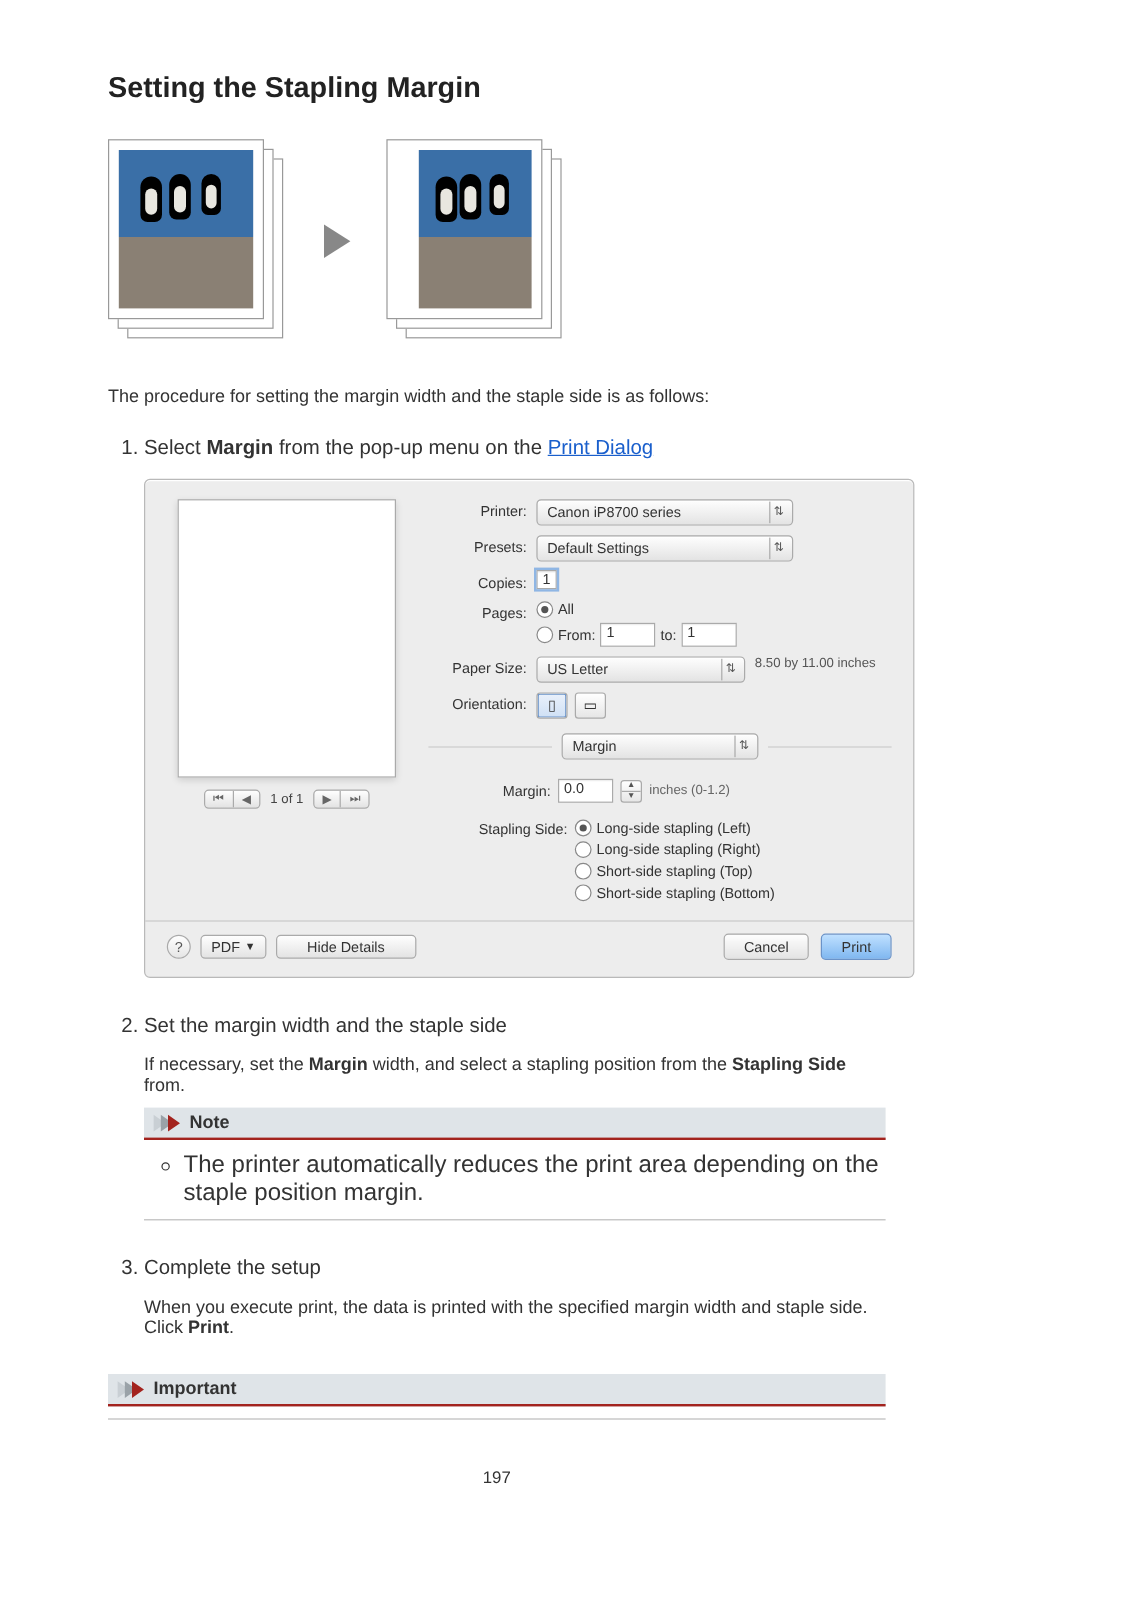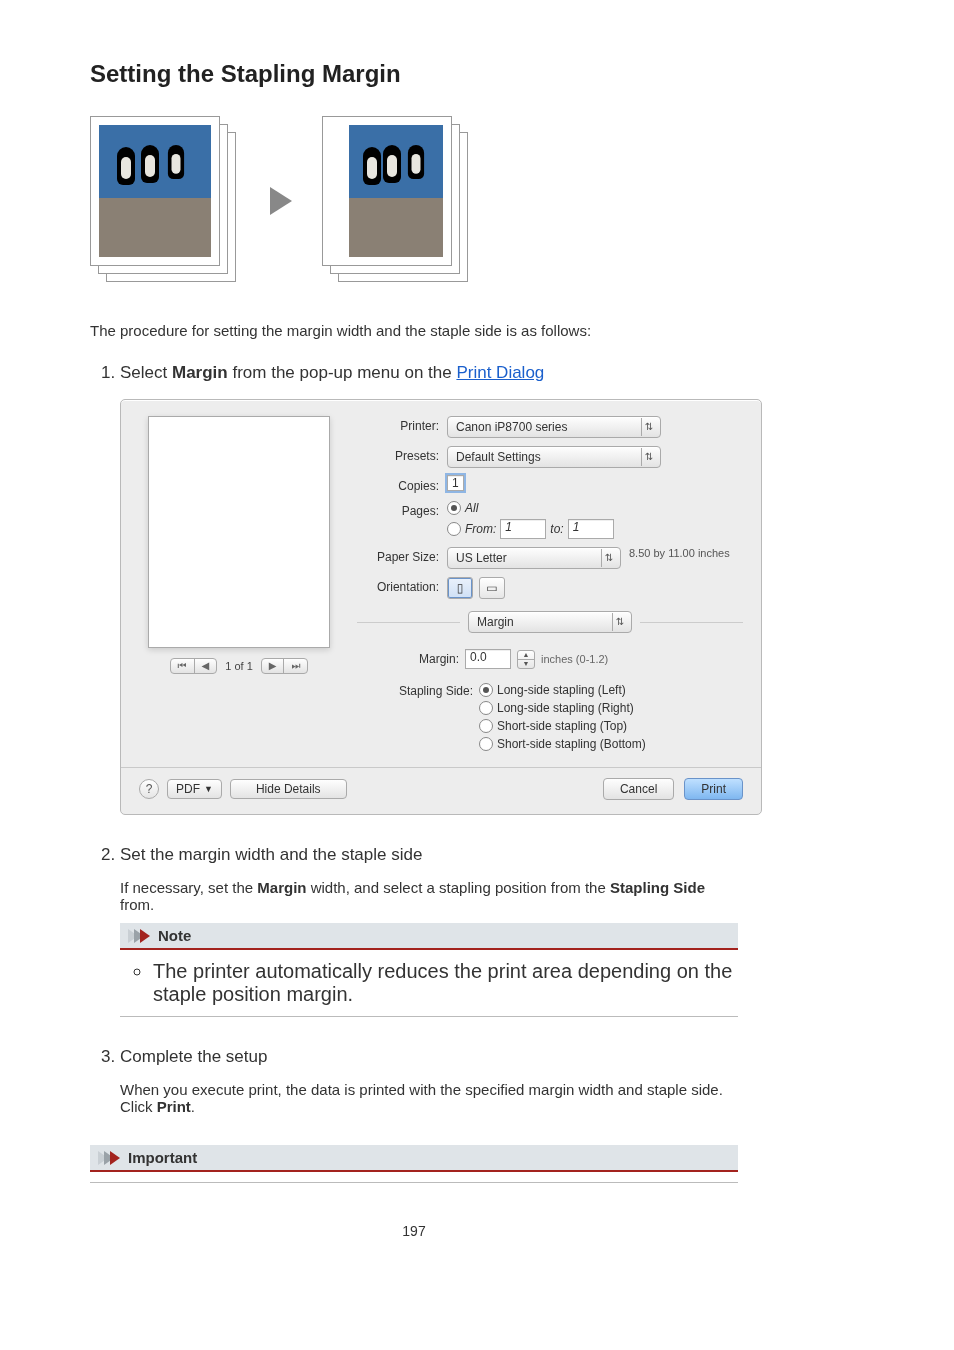--- a/index.html
+++ b/index.html
@@ -181,21 +181,21 @@
   .smallinput {
     width: 36px;
     height: 18px;
     border: 1px solid #aaa;
     background: #fff;
     padding: 0 4px;
     font-size: 12px;
     box-shadow: inset 0 1px 0 #eee;
   }
   .smallinput.active { outline: 2px solid #8fb6e4; }
-  .pages-row { display: flex; flex-direction: column; gap: 4px; font-style: italic; }
+  .pages-row { display: flex; flex-direction: column; gap: 4px; }
   .radio-row { display: flex; align-items: center; gap: 4px; }
   .radio {
     width: 12px; height: 12px; border: 1px solid #888; border-radius: 50%;
     display: inline-flex; align-items: center; justify-content: center;
     background: #fff;
   }
   .radio.checked::after { content:""; width:6px; height:6px; background:#555; border-radius:50%; }
   .ps-row { display: flex; align-items: flex-start; gap: 8px; }
   .ps-row .dd { min-width: 160px; }
   .ps-note { font-size: 11px; color: #555; }

